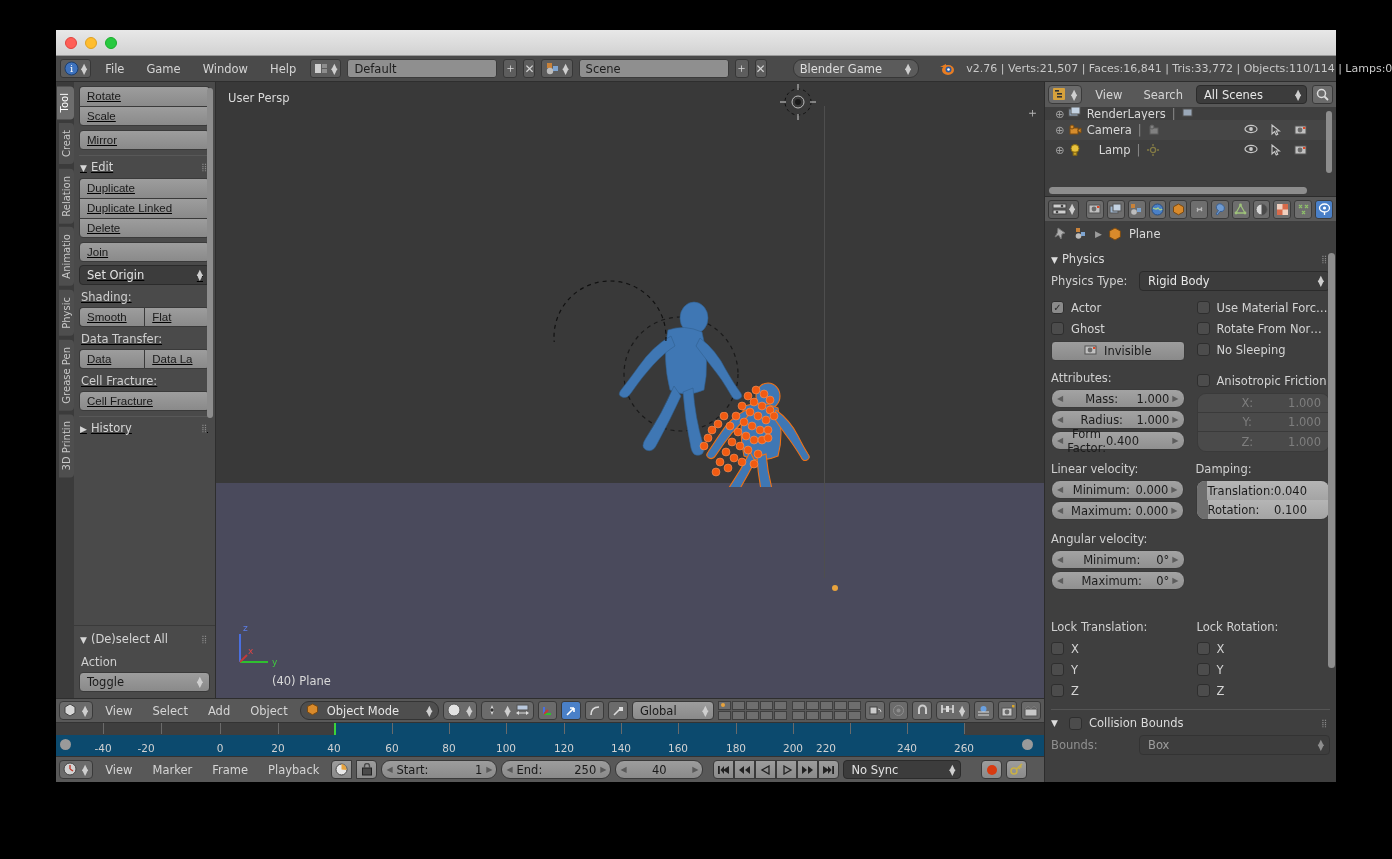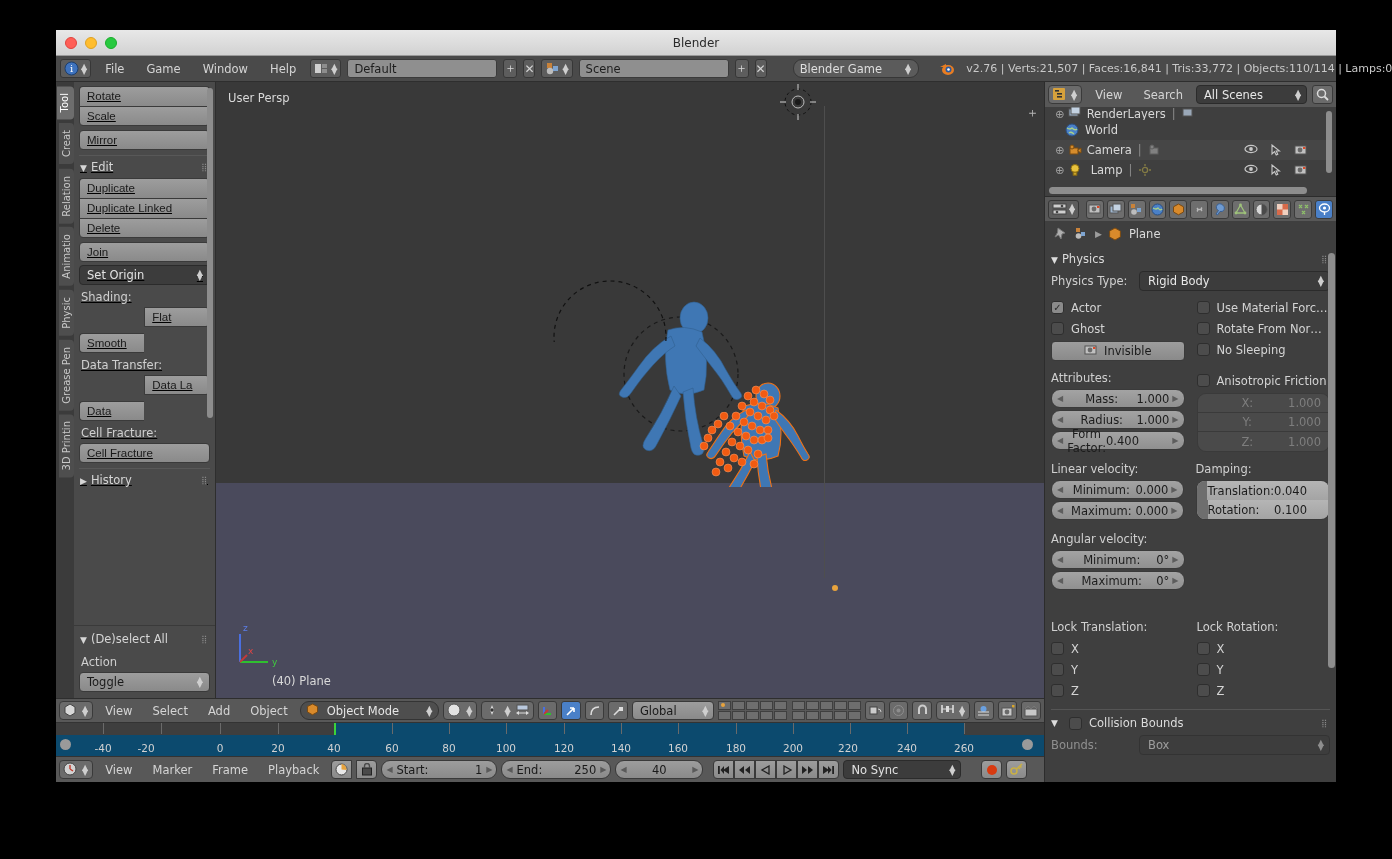--- a/index.html
+++ b/index.html
@@ -92,21 +92,21 @@
     border: 1px solid #3a3a3a; color: #1a1a1a; font-size: 11.5px;
     padding-left: 7px; margin-bottom: 2px; text-align: left;
   }
   .tbtn.r-top { border-radius: 4px 4px 0 0; margin-bottom: 0; border-bottom: none; }
   .tbtn.r-mid { border-radius: 0; margin-bottom: 0; border-bottom: none; }
   .tbtn.r-bot { border-radius: 0 0 4px 4px; }
   .tbtn.r-all { border-radius: 4px; }
   .tbtn.gap { margin-top: 4px; }
   .pair { display: flex; margin-bottom: 2px; }
   .pair .tbtn { margin-bottom: 0; }
-  .pair .tbtn:first-child { border-radius: 4px 0 0 4px; border-right: none; margin-top: 26px; }
+  .pair .tbtn:first-child { border-radius: 4px 0 0 4px; border-right: none; }
   .pair .tbtn:last-child { border-radius: 0 4px 4px 0; }
   .sec-hdr {
     display: flex; align-items: center; justify-content: space-between;
     color: #d6d6d6; font-size: 11.5px; padding: 4px 2px 4px 1px;
     border-top: 1px solid #585858; margin-top: 5px;
   }
   .sec-hdr.noline { border-top: none; margin-top: 0; }
   .tri { font-size: 9px; margin-right: 4px; }
   .grip { color: #888; font-size: 8px; letter-spacing: 1px; }
   .lbl { color: #d0d0d0; font-size: 11.5px; margin: 5px 0 3px 2px; }
@@ -328,21 +328,20 @@
 <body>
 
 <div class="app">
 
   <div class="titlebar">
     <div class="lights">
       <div class="light l-red"></div>
       <div class="light l-yel"></div>
       <div class="light l-grn"></div>
     </div>
-    <div class="win-title">Blender</div>
   </div>
 
   <div class="topbar">
     <div class="hdr-icon-drop">
       <span class="ico">
         <svg width="15" height="15" viewBox="0 0 15 15">
             <circle cx="7.5" cy="7.5" r="6.5" fill="#3e72bd" stroke="#1d3f6e"></circle>
             <text x="7.5" y="11" font-size="10" fill="#fff" text-anchor="middle" font-family="DejaVu Serif, serif">i</text>
           </svg>
       </span>
@@ -791,21 +790,21 @@
           <div class="tl-tick" style="left:508px">120</div>
         <div class="tl-tickline" style="left:565px"></div>
           <div class="tl-tick" style="left:565px">140</div>
         <div class="tl-tickline" style="left:622px"></div>
           <div class="tl-tick" style="left:622px">160</div>
         <div class="tl-tickline" style="left:680px"></div>
           <div class="tl-tick" style="left:680px">180</div>
         <div class="tl-tickline" style="left:737px"></div>
           <div class="tl-tick" style="left:737px">200</div>
         <div class="tl-tickline" style="left:794px"></div>
-          <div class="tl-tick" style="left:792px">220</div>
+          <div class="tl-tick" style="left:770px">220</div>
         <div class="tl-tickline" style="left:851px"></div>
           <div class="tl-tick" style="left:851px">240</div>
         <div class="tl-tickline" style="left:908px"></div>
           <div class="tl-tick" style="left:908px">260</div>
         <div class="tl-play" style="left:278px"></div>
       </div>
 
       <div class="tl-footer">
         <div class="pill">
           <span class="ico">
@@ -952,30 +951,20 @@
                   <rect x="3" y="1" width="9" height="7" fill="#c3d2e2" stroke="#555"></rect>
                 </svg>
             </span>
             <span style="margin-left:4px">RenderLayers</span>
             <span style="color:#8a8a8a; margin:0 6px">|</span>
             <span class="ico">
               <svg width="13" height="13" viewBox="0 0 13 13">
                   <rect x="1" y="3" width="9" height="7" fill="#9aa8b8" stroke="#555"></rect>
                 </svg>
             </span>
-          </div>
-          <div class="out-row">
-            <span style="width:10px; display:inline-block"></span>
-            <span class="ico">
-              <svg width="14" height="14" viewBox="0 0 14 14">
-                  <circle cx="7" cy="7" r="6" fill="#4a80c8" stroke="#2b4f80"></circle>
-                  <path d="M2 5 q3 2 5 0 q3 3 5 1 M4 10 q2 -2 5 1" stroke="#a8d08a" stroke-width="1.4" fill="none"></path>
-                </svg>
-            </span>
-            <span style="margin-left:5px">World</span>
           </div>
           <div class="out-row alt">
             <span style="color:#9c9c9c; margin-right:3px">⊕</span>
             <span class="ico">
               <svg width="14" height="14" viewBox="0 0 14 14">
                   <rect x="2" y="5" width="8" height="6" fill="#d68c2c" stroke="#7c4d10"></rect>
                   <circle cx="4" cy="4" r="2" fill="#d68c2c" stroke="#7c4d10"></circle>
                   <path d="M10 7 L13 5 L13 10 L10 8 Z" fill="#d68c2c" stroke="#7c4d10"></path>
                 </svg>
             </span>
@@ -1009,21 +998,21 @@
             </span>
           </div>
           <div class="out-row">
             <span style="color:#9c9c9c; margin-right:3px">⊕</span>
             <span class="ico">
               <svg width="14" height="14" viewBox="0 0 14 14">
                   <circle cx="7" cy="5.5" r="4" fill="#e8c23d" stroke="#8a6c10"></circle>
                   <rect x="5.2" y="9.2" width="3.6" height="3" fill="#c8a42c" stroke="#8a6c10"></rect>
                 </svg>
             </span>
-            <span style="margin-left:8px">Lamp</span>
+            <span style="margin-left:16px">Lamp</span>
             <span style="color:#8a8a8a; margin:0 6px">|</span>
             <span class="ico">
               <svg width="14" height="14" viewBox="0 0 14 14" opacity="0.5">
                   <circle cx="7" cy="7" r="2.6" fill="none" stroke="#c8b84a" stroke-width="1.3"></circle>
                   <path d="M7 1 L7 3 M7 11 L7 13 M1 7 L3 7 M11 7 L13 7" stroke="#c8b84a" stroke-width="1.3"></path>
                 </svg>
             </span>
             <span class="out-icons">
               <span>
                 <svg width="14" height="10" viewBox="0 0 14 10">

